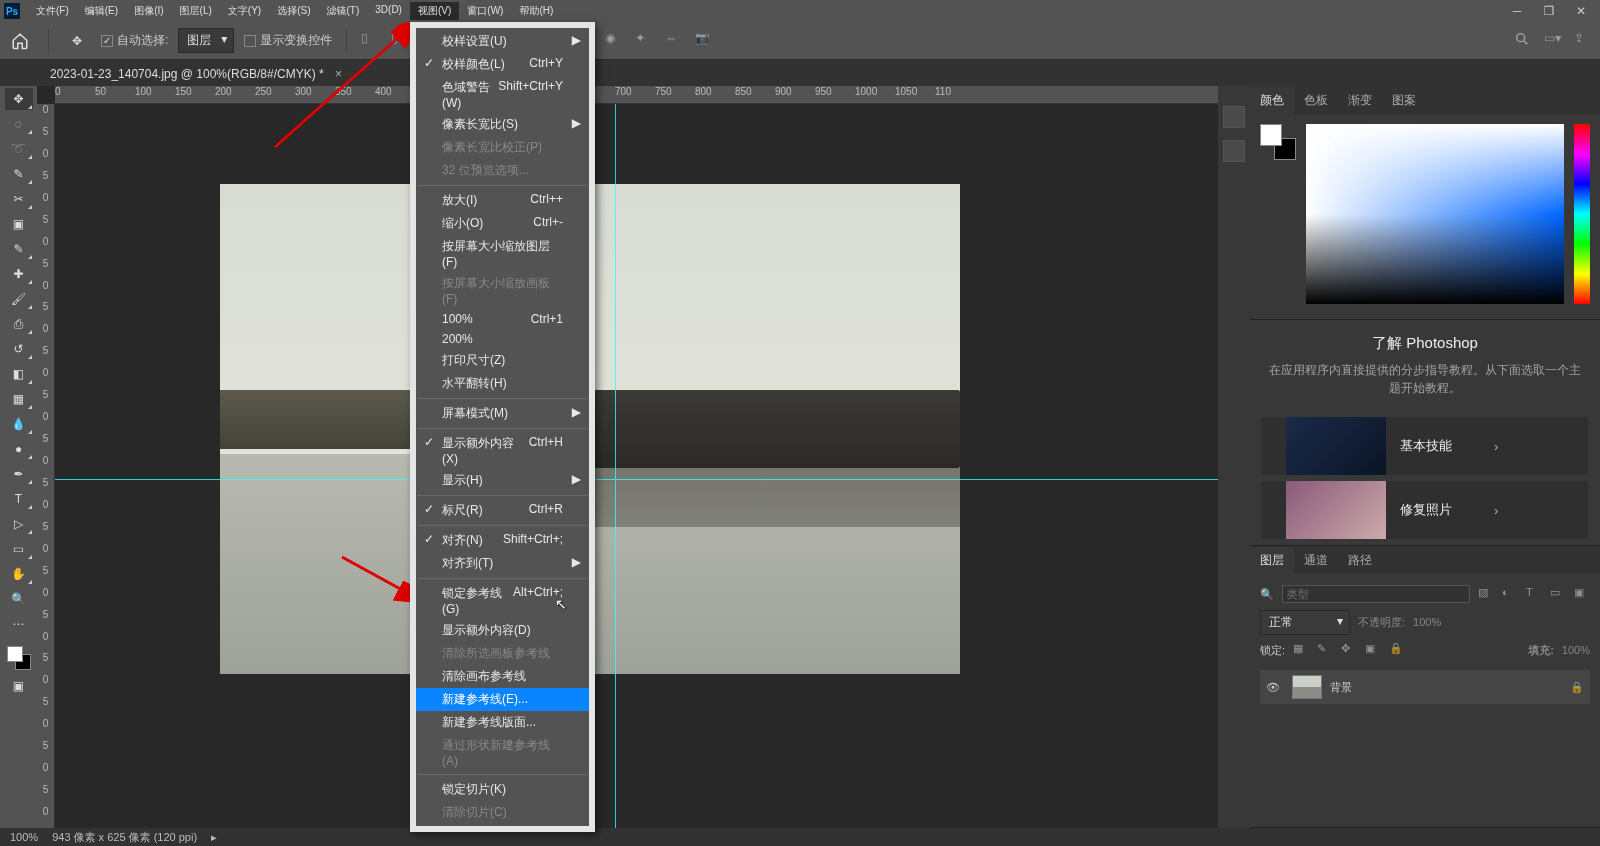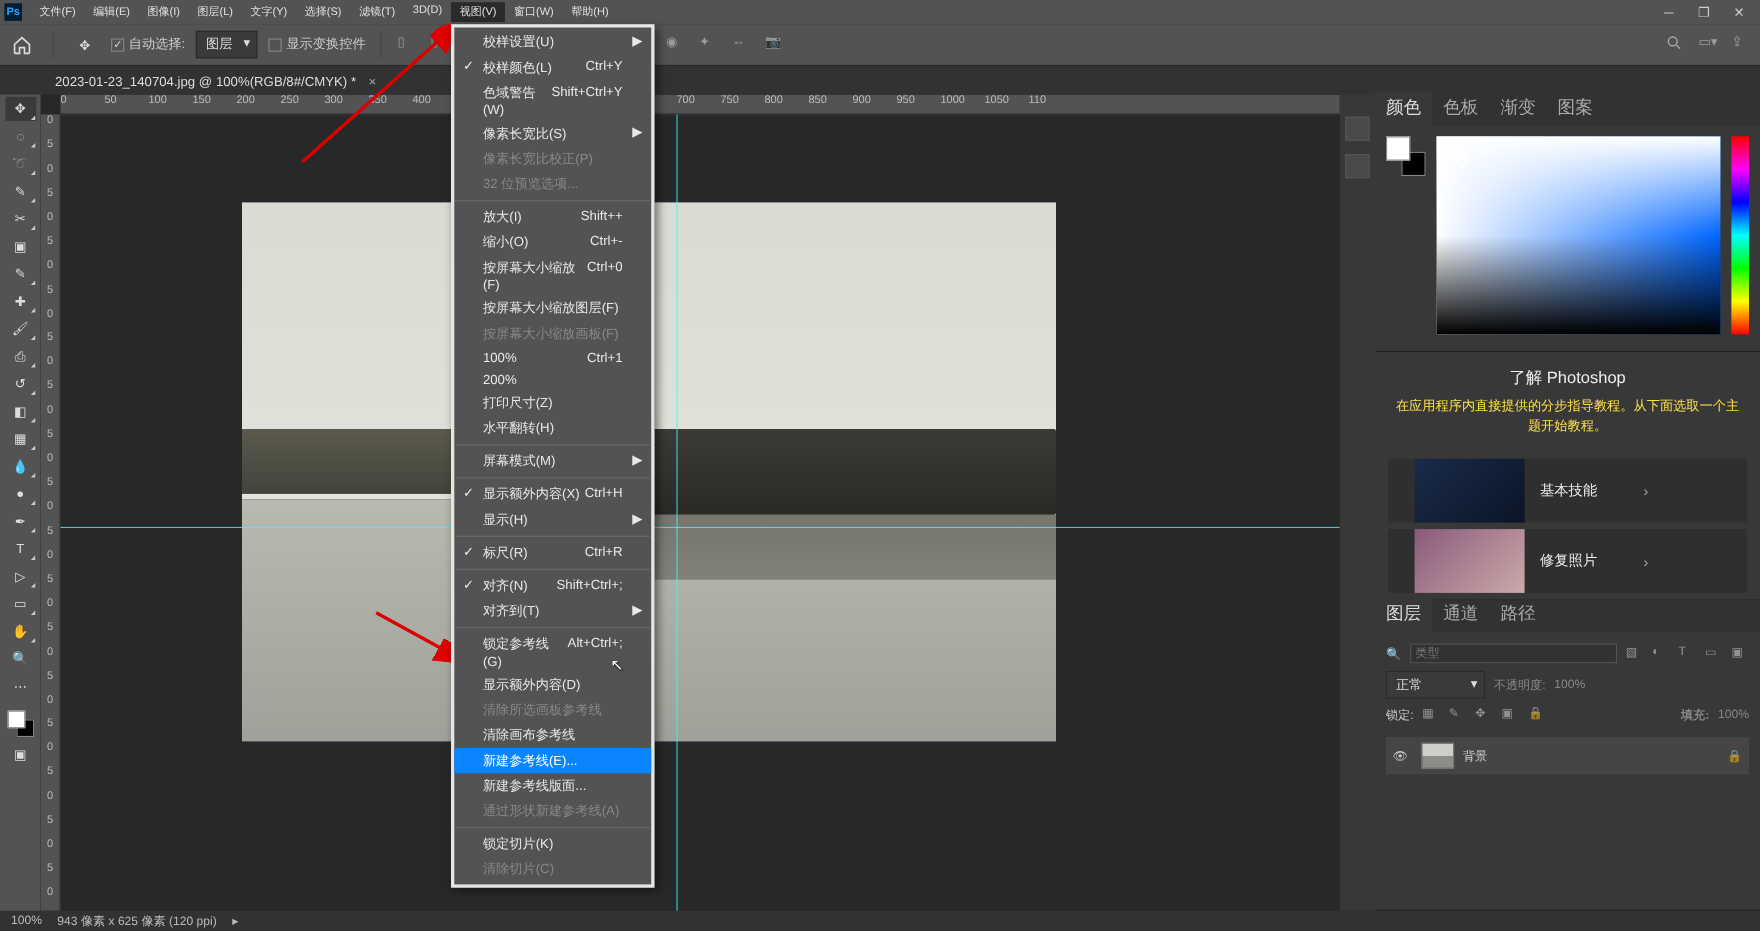--- a/index.html
+++ b/index.html
@@ -45,48 +45,48 @@
 .image{position:absolute;left:165px;top:80px;width:740px;height:490px;}
 .sky{position:absolute;left:0;top:0;width:100%;height:55%;background:linear-gradient(#d8dcd3,#e2e3da);}
 .water{position:absolute;left:0;top:55%;width:100%;height:45%;background:linear-gradient(#b8bab0,#9fa29a);}
 .houses{position:absolute;left:40%;top:42%;width:60%;height:16%;background:linear-gradient(#3b3a36,#2a2925);border-radius:2px;}
 .trees{position:absolute;left:0;top:42%;width:40%;height:12%;background:linear-gradient(#5b5a4d,#44433a);}
 .refl{position:absolute;left:40%;top:58%;width:60%;height:12%;background:linear-gradient(#4b4943,#606059);opacity:.6;}
 .guide-h{position:absolute;left:0;right:0;border-top:1px solid #2affff;opacity:.8;}
 .guide-v{position:absolute;top:0;bottom:0;border-left:1px solid #2affff;opacity:.8;}
 
 
-.dropdown { position:absolute; left:410px; top:22px; width:185px; background:#535353; border:3px solid #e5e5e5; box-shadow:3px 3px 8px rgba(0,0,0,.5); z-index:100; padding:2px 0; font-size:12px;}
+.dropdown { position:absolute; left:410px; top:22px; width:185px; background:#535353; border:6px solid #e5e5e5; box-shadow:3px 3px 8px rgba(0,0,0,.5); z-index:100; padding:2px 0; font-size:12px;}
 .dd-item{padding:3px 26px 3px 26px; color:#e8e8e8; cursor:pointer; display:flex; justify-content:space-between; position:relative;}
 .dd-item.disabled{color:#888;}
 .dd-item.highlight{background:#0a84ff;color:#fff;}
 .dd-item .check{position:absolute;left:8px;}
 .dd-item .sub{position:absolute;right:8px;}
 .dd-sep{height:1px;background:#6a6a6a;margin:3px 1px;}
 
 .arrow-red{position:absolute;stroke:#d00;stroke-width:3;fill:none;z-index:99;pointer-events:none;}
 
 .panel-gutter{width:32px;background:#383838;display:flex;flex-direction:column;align-items:center;gap:12px;padding-top:20px;}
 .gutter-ic{width:22px;height:22px;background:#4a4a4a;border:1px solid #555;}
 
 .right-panels{width:350px;display:flex;flex-direction:column;background:#383838;}
 .panel{background:#383838;border-bottom:1px solid #222;}
 .panel-tabs{display:flex;background:#323232;height:28px;align-items:flex-end;}
-.ptab{padding:5px 10px;font-size:16px;color:#aaa;cursor:pointer;}
+.ptab{padding:5px 10px;font-size:12px;color:#aaa;cursor:pointer;}
 .ptab.active{background:#383838;color:#ddd;}
 .color-body{height:205px;padding:10px;display:flex;gap:10px;align-items:flex-start;}
 .swatch-pair{width:36px;height:36px;position:relative;}
 .swatch-pair .a{position:absolute;width:22px;height:22px;background:#fff;border:1px solid #888;left:0;top:0;z-index:2;}
 .swatch-pair .b{position:absolute;width:22px;height:22px;background:#000;border:1px solid #888;right:0;bottom:0;}
 .color-field{flex:1;height:180px;background:linear-gradient(to bottom,rgba(255,255,255,1),rgba(255,255,255,0) 50%,rgba(0,0,0,0) 50%,rgba(0,0,0,1)),linear-gradient(to right,#fff,#0066ff);position:relative;}
 .color-field .cursor{position:absolute;left:18px;top:18px;width:10px;height:10px;border:2px solid #fff;border-radius:50%;}
 .hue-strip{width:16px;height:180px;background:linear-gradient(red,magenta,blue,cyan,lime,yellow,red);}
 .learn-body{padding:14px;text-align:center;}
 .learn-body h3{font-size:15px;color:#eee;margin-bottom:8px;font-weight:normal;}
-.learn-body p{font-size:12px;color:#fde047;line-height:1.5;font-family:Liberation Mono, monospace;}
+.learn-body p{font-size:12px;color:#a3a3a3;line-height:1.5;}
 .learn-card{margin:6px 12px;height:58px;background:#2f2f2f;display:flex;align-items:center;cursor:pointer;padding-left:24px;}
 .learn-card .thumb{width:100px;height:100%;background:linear-gradient(135deg,#1a2a4a,#0a1525);}
 .learn-card.c2 .thumb{background:linear-gradient(135deg,#8a5a7a,#caa);}
 .learn-card span{flex:1;padding-left:14px;font-size:13px;color:#eee;}
 .learn-card .chev{padding-right:14px;color:#aaa;}
 
 .layers-body{padding:6px 10px;font-size:11px;}
 .layers-row{display:flex;align-items:center;gap:8px;height:28px;}
 .layers-row input{background:#323232;border:1px solid #555;color:#ccc;padding:2px 4px;flex:1;font-size:11px;}
 .layers-row .ic{width:16px;height:16px;opacity:.6;}
@@ -381,29 +381,25 @@
     </div>
     <div class="dd-item disabled">
       <span>像素长宽比校正(P)</span>
     </div>
     <div class="dd-item disabled">
       <span>32 位预览选项...</span>
     </div>
     <div class="dd-sep"></div>
     <div class="dd-item">
       <span>放大(I)</span>
-      <span>Shift++</span>
+      <span>Ctrl++</span>
     </div>
     <div class="dd-item">
       <span>缩小(O)</span>
       <span>Ctrl+-</span>
-    </div>
-    <div class="dd-item">
-      <span>按屏幕大小缩放(F)</span>
-      <span>Ctrl+0</span>
     </div>
     <div class="dd-item">
       <span>按屏幕大小缩放图层(F)</span>
     </div>
     <div class="dd-item disabled">
       <span>按屏幕大小缩放画板(F)</span>
     </div>
     <div class="dd-item">
       <span>100%</span>
       <span>Ctrl+1</span>

